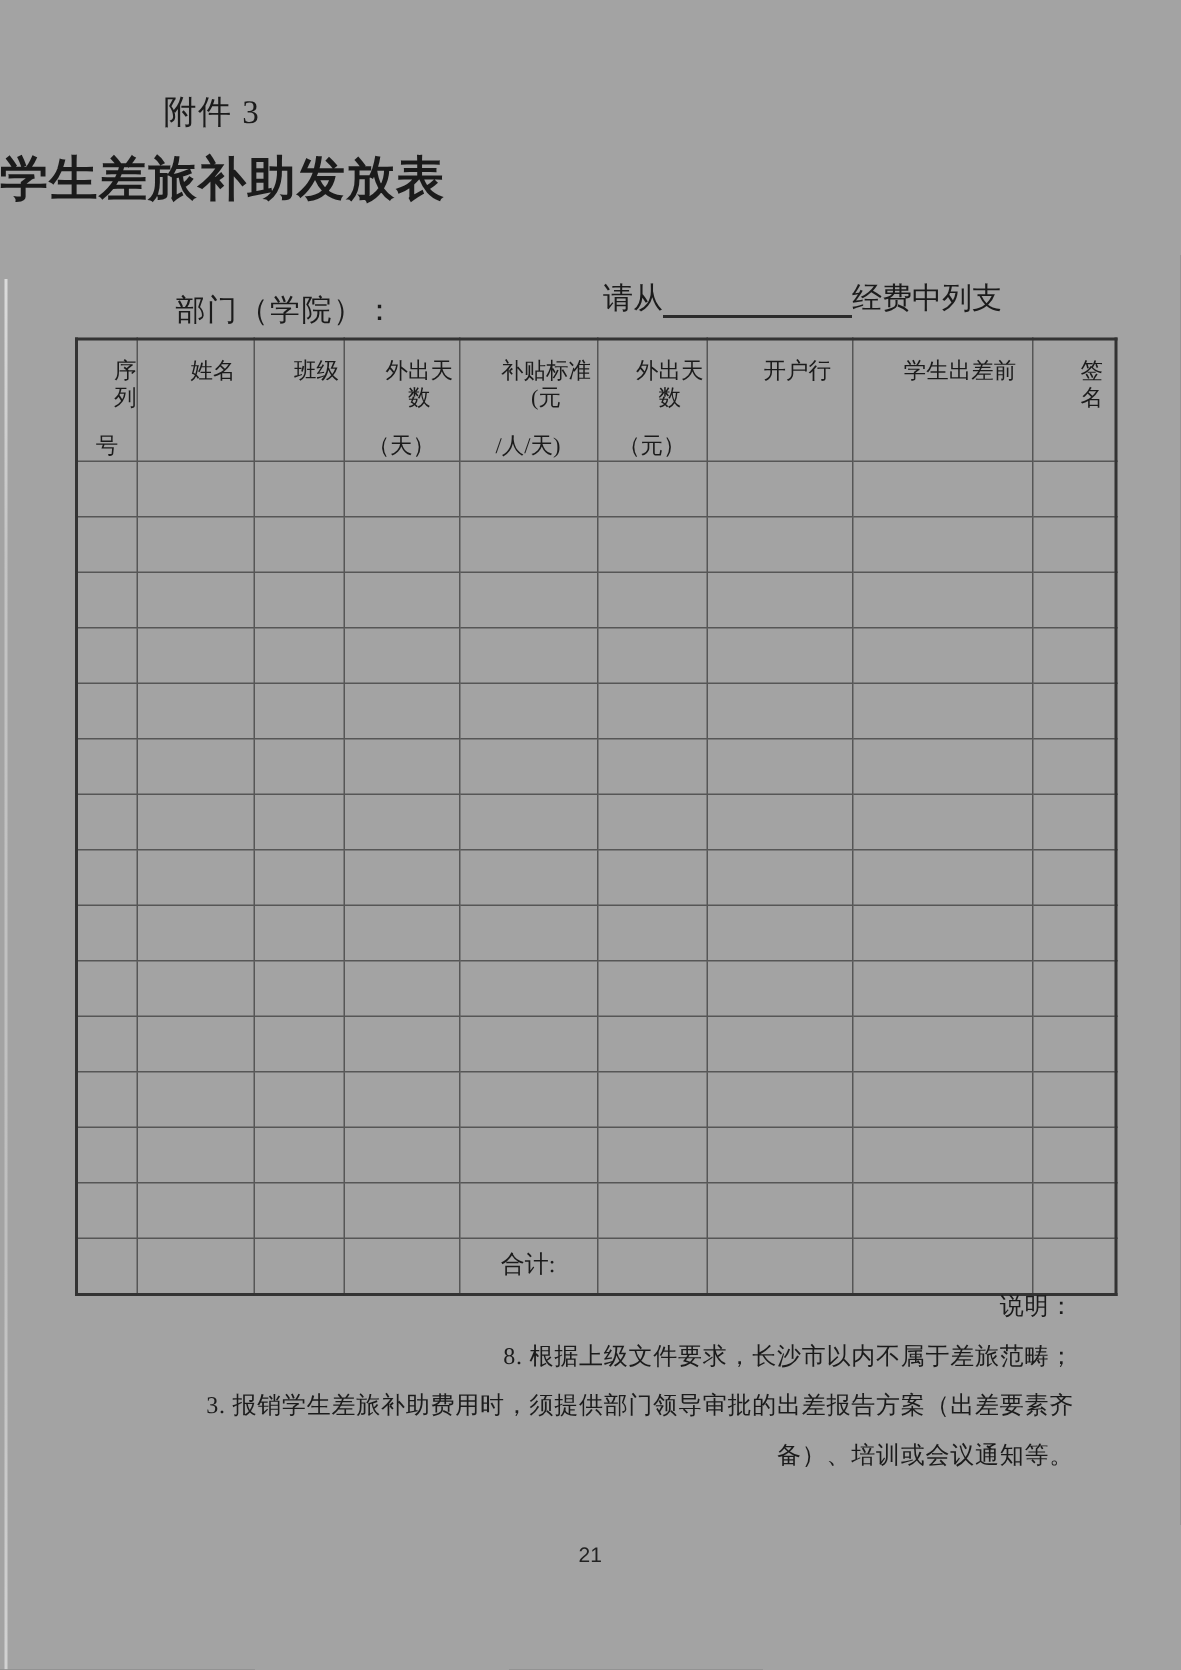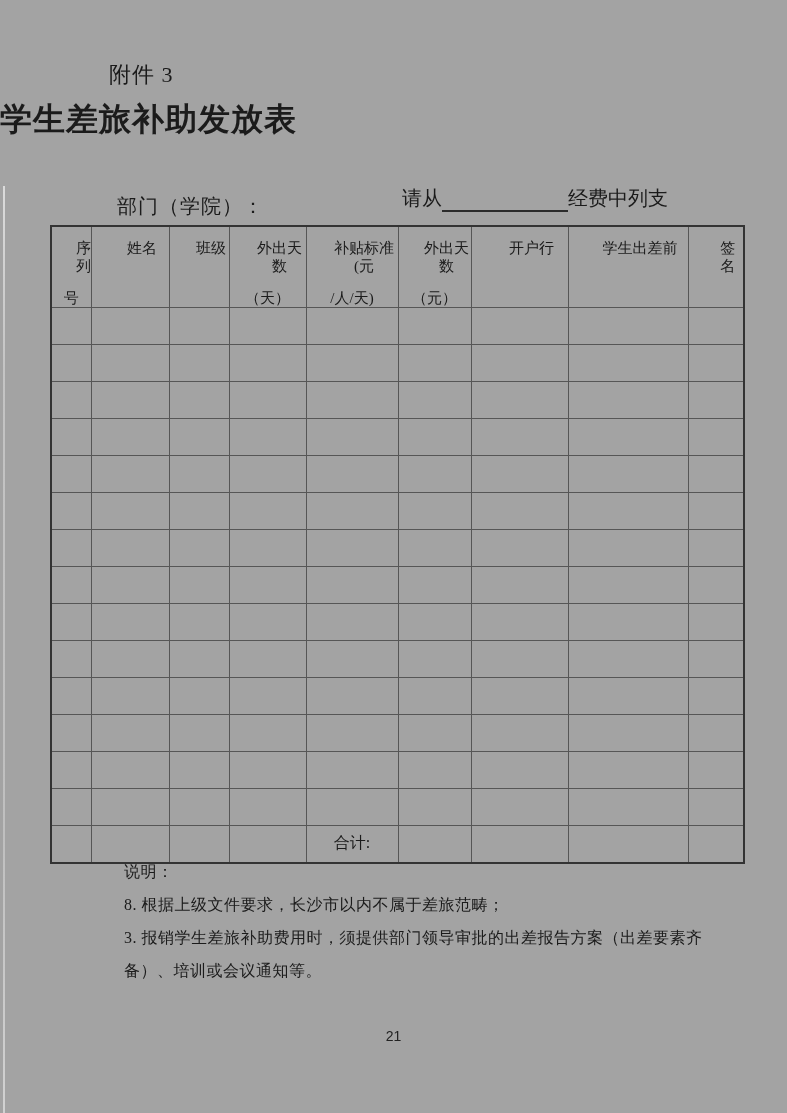--- a/index.html
+++ b/index.html
@@ -60,20 +60,21 @@
   th .h1{margin-top:12px;line-height:18px;padding-left:24px;}
   th .h2{margin-top:14px;line-height:18px;}
   table.subsidy tbody tr{height:37px;margin-top:30px;}
   td.total-cell{
     text-align:center;font-size:16px;
   }
   .notes{
     position:absolute;left:124px;top:855px;width:592px;
     font-size:16px;line-height:33px;
     letter-spacing:.5px;
+    text-align:right;
   }
   .page-number{
     position:absolute;left:0;right:0;top:1028px;
     text-align:center;
     font-family:"Liberation Sans","DejaVu Sans",sans-serif;
     font-size:14px;color:#222;
   }
 </style>
 </head>
 <body>

